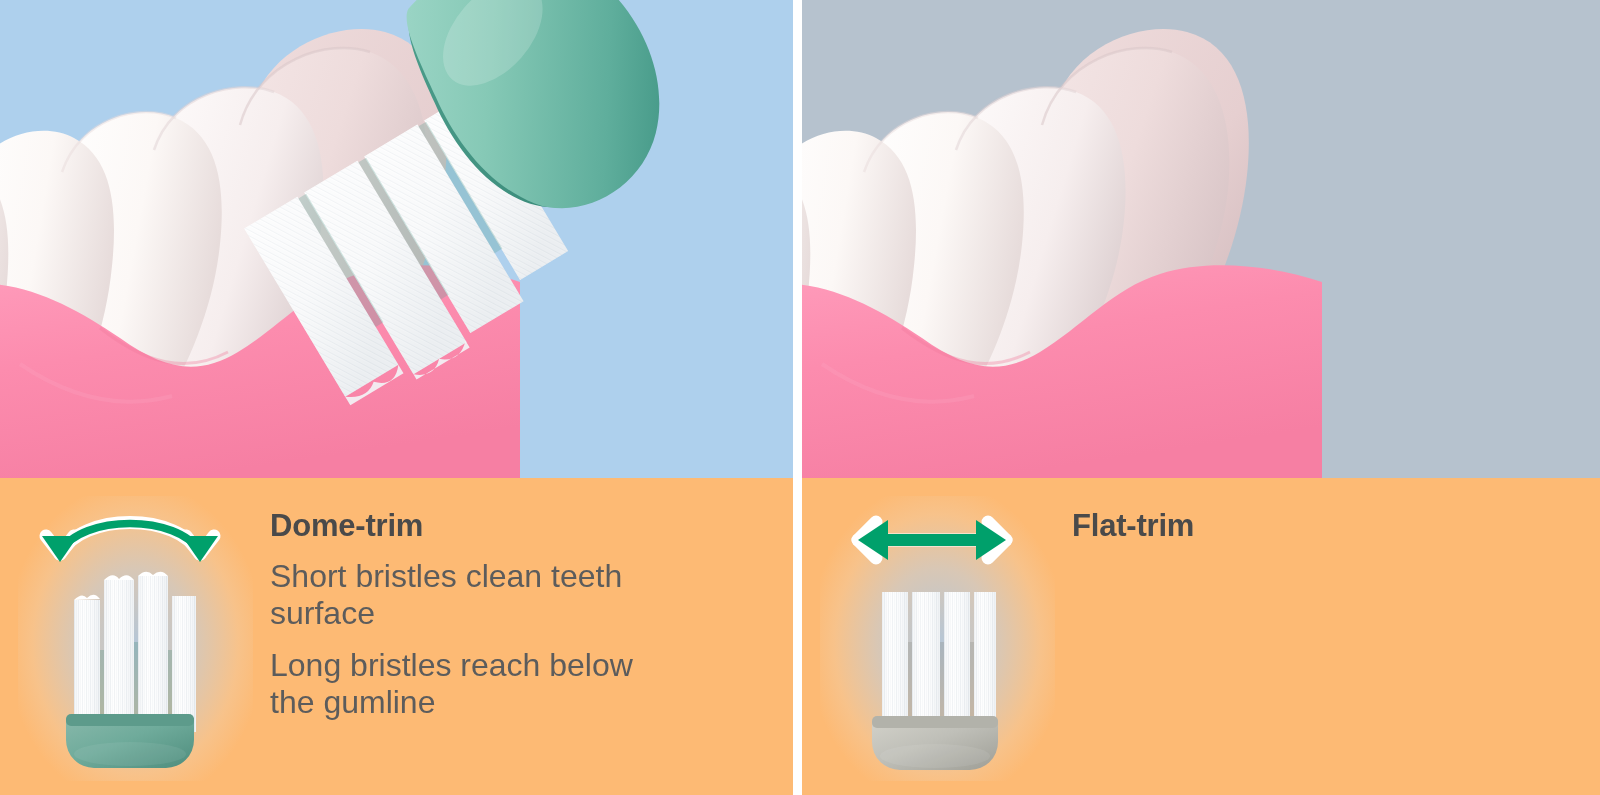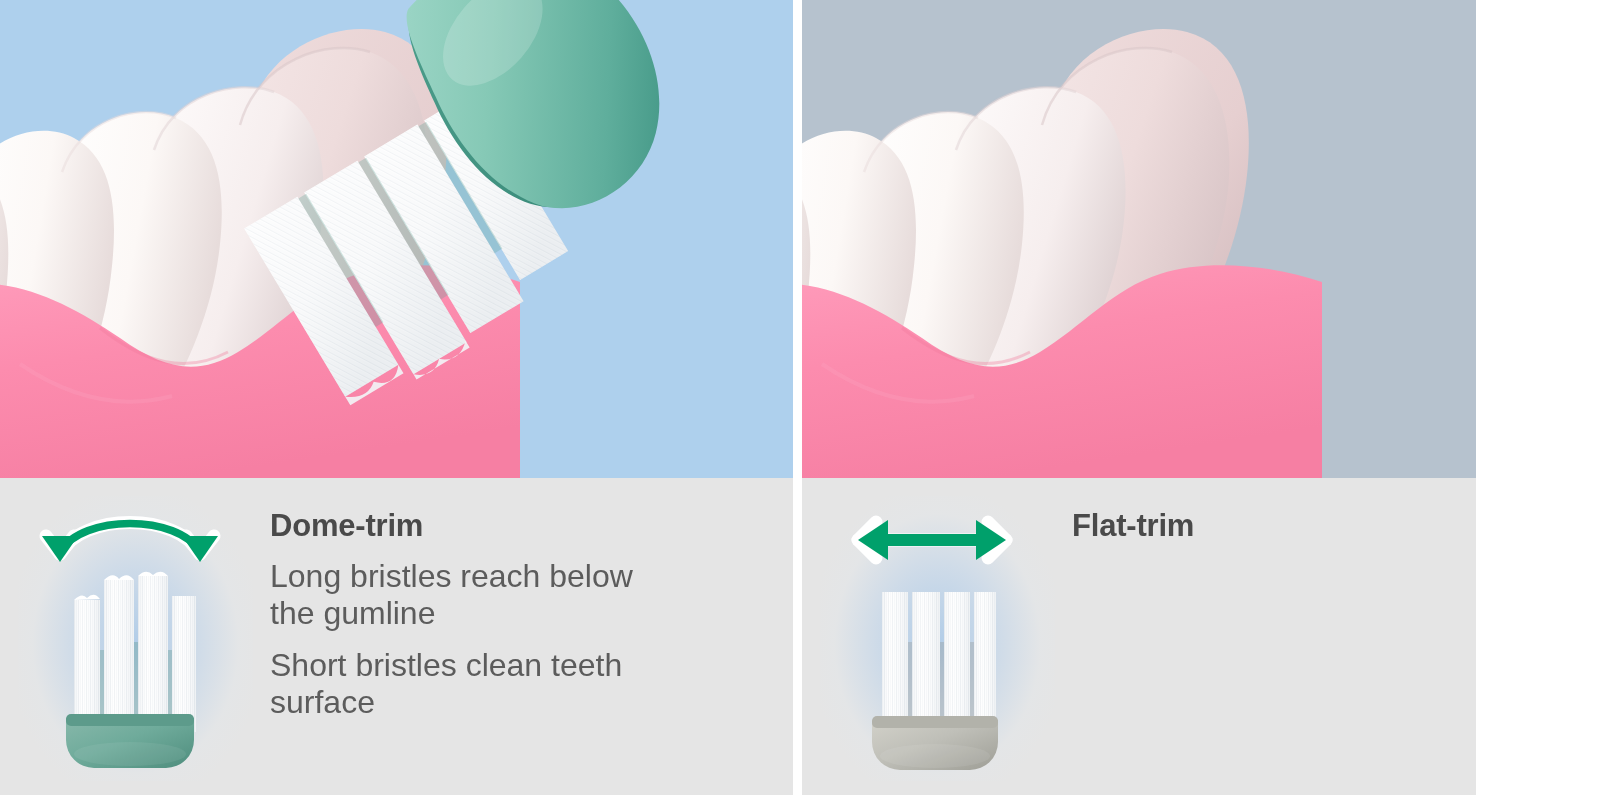--- a/index.html
+++ b/index.html
@@ -4,21 +4,21 @@
 <style>
   html,body{margin:0;padding:0;background:#ffffff;}
   body{
     width:1600px;height:795px;overflow:hidden;
     font-family:"Liberation Sans","DejaVu Sans",sans-serif;
   }
   .board{position:relative;width:1600px;height:795px;background:#ffffff;display:flex;}
   .panel{position:relative;height:795px;overflow:hidden;}
   .panel.left{width:793px;}
   .gap{width:9px;height:795px;background:#ffffff;flex:0 0 9px;}
-  .panel.right{width:674px;}
+  .panel.right{width:798px;}
 
   
   .stage{position:relative;width:100%;height:478px;overflow:hidden;}
   .stage.left{background:#aed0ed;}
   .stage.right{background:#b6c2ce;}
 
   
   .gum{position:absolute;left:-40px;bottom:0;width:560px;height:230px;}
   .gum svg{display:block;width:100%;height:100%;}
 
@@ -27,21 +27,21 @@
   .teeth svg{display:block;width:100%;height:100%;}
 
   
   .brush{position:absolute;}
   .brush svg{display:block;overflow:visible;}
   .brush.left{left:150px;top:-40px;}
 
   
   .caption{
     position:absolute;left:0;top:478px;width:100%;height:317px;
-    background:#e5e5e5;display:flex;align-items:flex-start;
+    background:#fdba74;display:flex;align-items:flex-start;
   }
   .icon-wrap{
     position:relative;width:270px;height:317px;flex:0 0 270px;
   }
   .glow{
     position:absolute;left:18px;top:18px;width:235px;height:285px;
     background:radial-gradient(ellipse at 50% 52%, rgba(168,200,232,.85) 0%, rgba(186,210,235,.55) 36%, rgba(222,232,240,.18) 62%, rgba(239,239,239,0) 78%);
   }
   .mini{position:absolute;left:30px;top:14px;width:200px;height:290px;}
   .mini svg{display:block;width:100%;height:100%;overflow:visible;}
@@ -238,22 +238,22 @@
             <rect x="138" y="158" width="4" height="82" fill="#4e8d7d" opacity=".3"></rect>
 
             <path d="M36,226 L164,226 L164,248 a28,28 0 0 1 -28,28 L64,276 a28,28 0 0 1 -28,-28 Z" fill="url(#mBaseL)"></path>
             <rect x="36" y="222" width="128" height="12" rx="5" fill="#5d9b8b"></rect>
             <ellipse cx="100" cy="262" rx="56" ry="12" fill="#ffffff" opacity=".07"></ellipse>
           </svg>
         </div>
       </div>
       <div class="text-col">
         <div class="cap-title">Dome-trim</div>
+        <div class="cap-line">Short bristles clean teeth surface</div>
         <div class="cap-line">Long bristles reach below the gumline</div>
-        <div class="cap-line">Short bristles clean teeth surface</div>
       </div>
     </div>
   </div>
 
   <div class="gap"></div>
 
   <div class="panel right">
 
     <div class="stage right">
 

